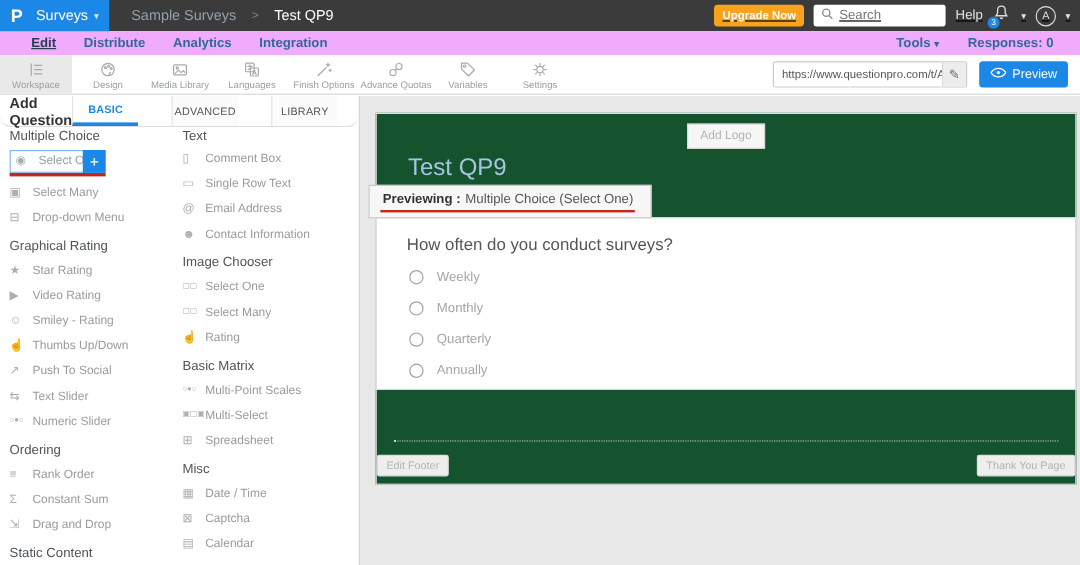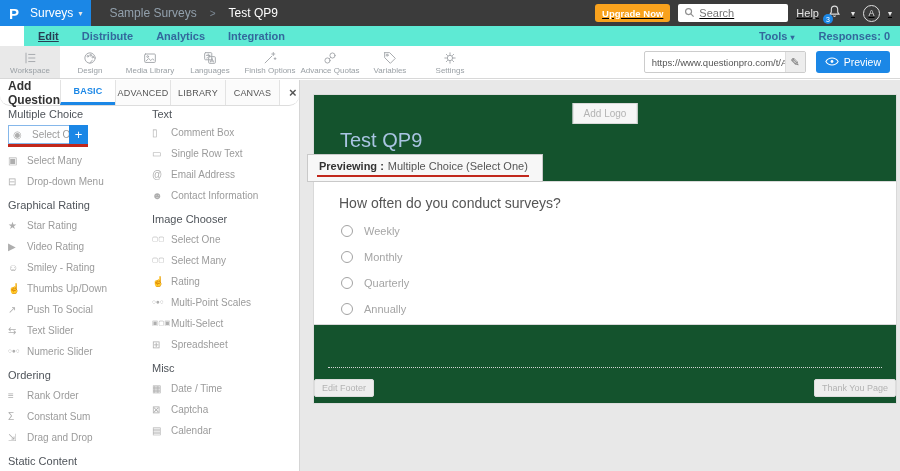--- a/index.html
+++ b/index.html
@@ -22,21 +22,21 @@
   .top-right{margin-left:auto;display:flex;align-items:center;gap:8px;padding-right:8px;text-decoration:underline;}
   .upgrade{background:var(--orange);color:#fff;border:none;border-radius:3px;height:18px;font-size:9.5px;font-weight:bold;padding:0 7px;cursor:pointer;font-family:inherit;}
   .search{background:#fff;border-radius:2px;height:18px;width:110px;display:flex;align-items:center;gap:4px;padding:0 6px;}
   .search input{border:none;outline:none;font-size:11px;width:82px;color:#444;font-family:inherit;background:transparent;}
   .help{color:#e4e4e4;font-size:11px;}
   .bellwrap{position:relative;width:16px;height:16px;display:flex;align-items:center;justify-content:center;}
   .badge{position:absolute;left:-4px;bottom:-3px;background:var(--accent);color:#fff;width:10px;height:10px;border-radius:50%;font-size:7px;display:flex;align-items:center;justify-content:center;}
   .avatar{width:17px;height:17px;border:1.5px solid #dedede;border-radius:50%;color:#dedede;font-size:9px;display:flex;align-items:center;justify-content:center;}
 
   
-  .subnav{height:20px;background:#5eead4;display:flex;align-items:center;padding:0 8px;margin-left:24px;}
+  .subnav{height:20px;background:#f0abfc;display:flex;align-items:center;padding:0 20px;}
   .nav-left{display:flex;gap:11px;}
   .nav-item{font-size:11px;font-weight:bold;color:var(--link);padding:0 6px;cursor:pointer;}
   .nav-item.active{color:#273e53;text-decoration:underline;}
   .nav-right{margin-left:auto;display:flex;gap:24px;align-items:flex-end;padding-right:2px;}
   .tools,.responses{font-size:11px;font-weight:bold;color:var(--link);cursor:pointer;}
 
   
   .toolbar{height:33px;background:#fff;border-bottom:1px solid #d8d8d8;display:flex;align-items:stretch;}
   .tb-items{display:flex;}
   .tb-item{width:60px;display:flex;flex-direction:column;align-items:center;justify-content:center;gap:0;cursor:pointer;}
@@ -49,21 +49,21 @@
   .pencil{width:20px;height:100%;background:#ededed;border-left:1px solid #ddd;display:flex;align-items:center;justify-content:center;color:#666;font-size:11px;cursor:pointer;}
   .preview-btn{background:var(--accent);color:#fff;border:none;border-radius:3px;height:22px;font-size:10.5px;display:flex;align-items:center;gap:5px;padding:0 9px;cursor:pointer;font-family:inherit;}
 
   
   .content{position:absolute;top:80px;left:0;right:0;bottom:0;display:flex;}
 
   
   .panel{width:300px;background:#fff;border-right:1px solid #d5d5d5;overflow:hidden;flex-shrink:0;}
   .panel-head{height:26px;border-bottom:1px solid #ddd;display:flex;align-items:stretch;padding-left:8px;border-radius:10px;}
   .panel-title{font-size:12px;font-weight:bold;color:#333;align-self:center;width:76px;}
-  .tabs{display:flex;}
+  .tabs{display:flex;gap:28px;}
   .tab{width:55px;font-size:9px;color:#555;background:#fbfbfb;border-left:1px solid #e3e3e3;display:flex;align-items:center;justify-content:center;cursor:pointer;letter-spacing:.2px;}
   .tab:last-child{border-right:1px solid #e3e3e3;}
   .tab.active{background:#fff;color:var(--accent);font-weight:bold;border-bottom:3px solid var(--accent);}
   .close{margin-left:auto;align-self:center;padding:0 9px;color:#555;font-size:13px;font-weight:bold;cursor:pointer;}
   .cols{display:flex;padding-left:8px;}
   .col{width:138px;}
   .col.c2{width:146px;margin-left:6px;}
   .sec-heading{font-size:11px;line-height:13px;font-weight:normal;color:#4f545a;margin:10px 0 6px;}
   .col .sec-heading:first-child{margin:2px 0 4px;}
   .item{display:flex;align-items:center;height:15px;margin-bottom:6px;font-size:10px;color:#9b9b9b;cursor:pointer;}
@@ -341,20 +341,21 @@
               <span>Select One</span>
             </div>
             <div class="item">
               <span class="glyph multi">▢▢</span>
               <span>Select Many</span>
             </div>
             <div class="item">
               <span class="glyph">☝</span>
               <span>Rating</span>
             </div>
+            <div class="sec-heading">Basic Matrix</div>
             <div class="item">
               <span class="glyph multi">○●○</span>
               <span>Multi-Point Scales</span>
             </div>
             <div class="item">
               <span class="glyph multi">▣▢▣</span>
               <span>Multi-Select</span>
             </div>
             <div class="item">
               <span class="glyph">⊞</span>

